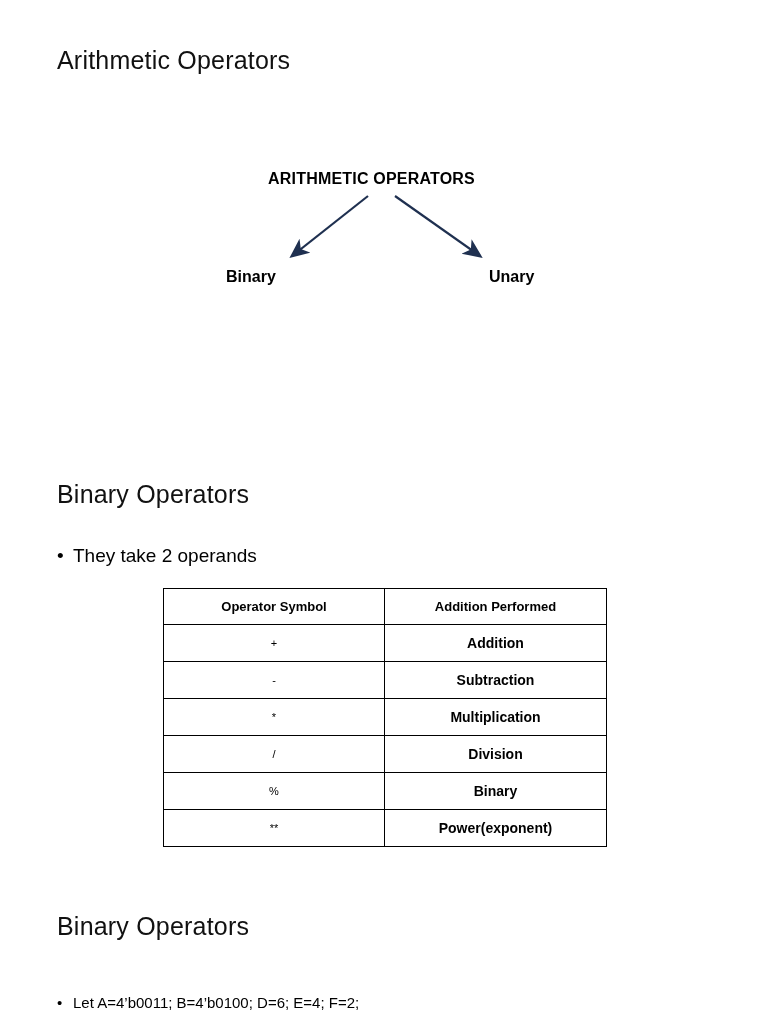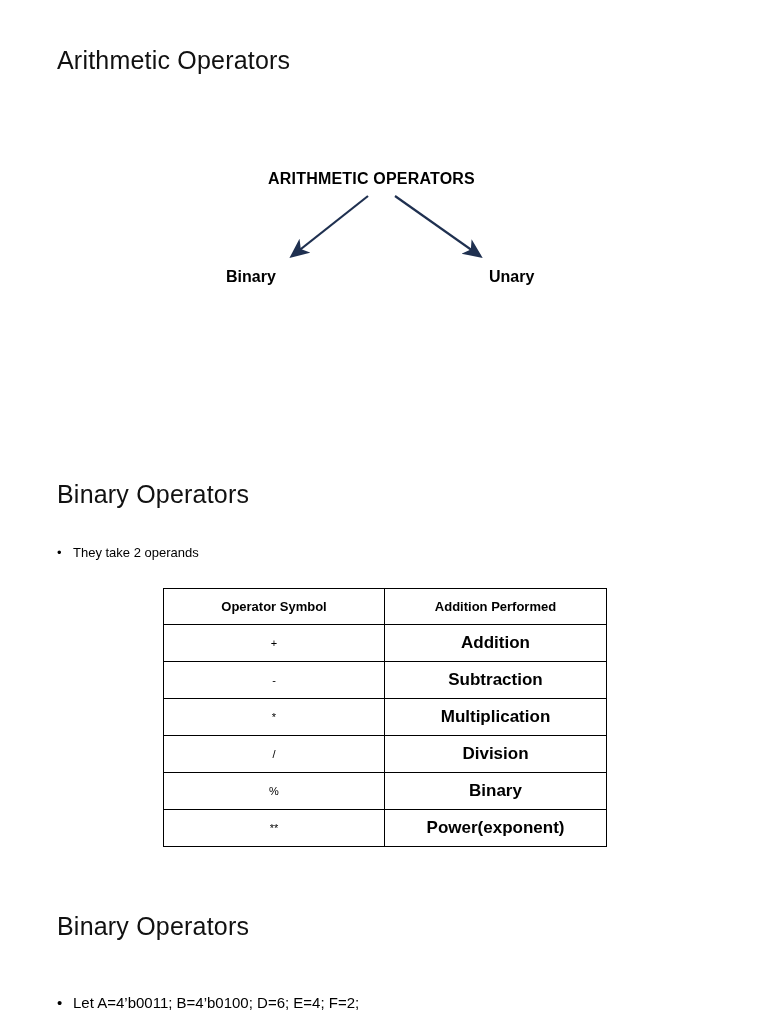--- a/index.html
+++ b/index.html
@@ -53,21 +53,21 @@
   .diagram svg {
     position: absolute;
     left: 0; top: 0;
     width: 400px; height: 145px;
     overflow: visible;
   }
 
   
   .bullet {
     position: absolute;
-    font-size: 13px;
+    font-size: 19px;
     color: #000;
     white-space: nowrap;
   }
   .bullet .dot {
     display: inline-block;
     width: 16px;
   }
   #bullet-1 { left: 57px; top: 545px; }
   #bullet-2 { left: 57px; top: 994px; font-size: 15px; }
 
@@ -86,21 +86,21 @@
     text-align: center;
     vertical-align: middle;
   }
   table.ops th {
     font-size: 13px;
     font-weight: 700;
     height: 35px;
     padding: 0;
   }
   table.ops td {
-    font-size: 17px;
+    font-size: 14px;
     font-weight: 700;
     height: 36px;
     padding: 0;
   }
   table.ops td.sym {
     font-weight: 400;
     font-size: 11px;
   }
   col.c1 { width: 221px; }
   col.c2 { width: 222px; }

